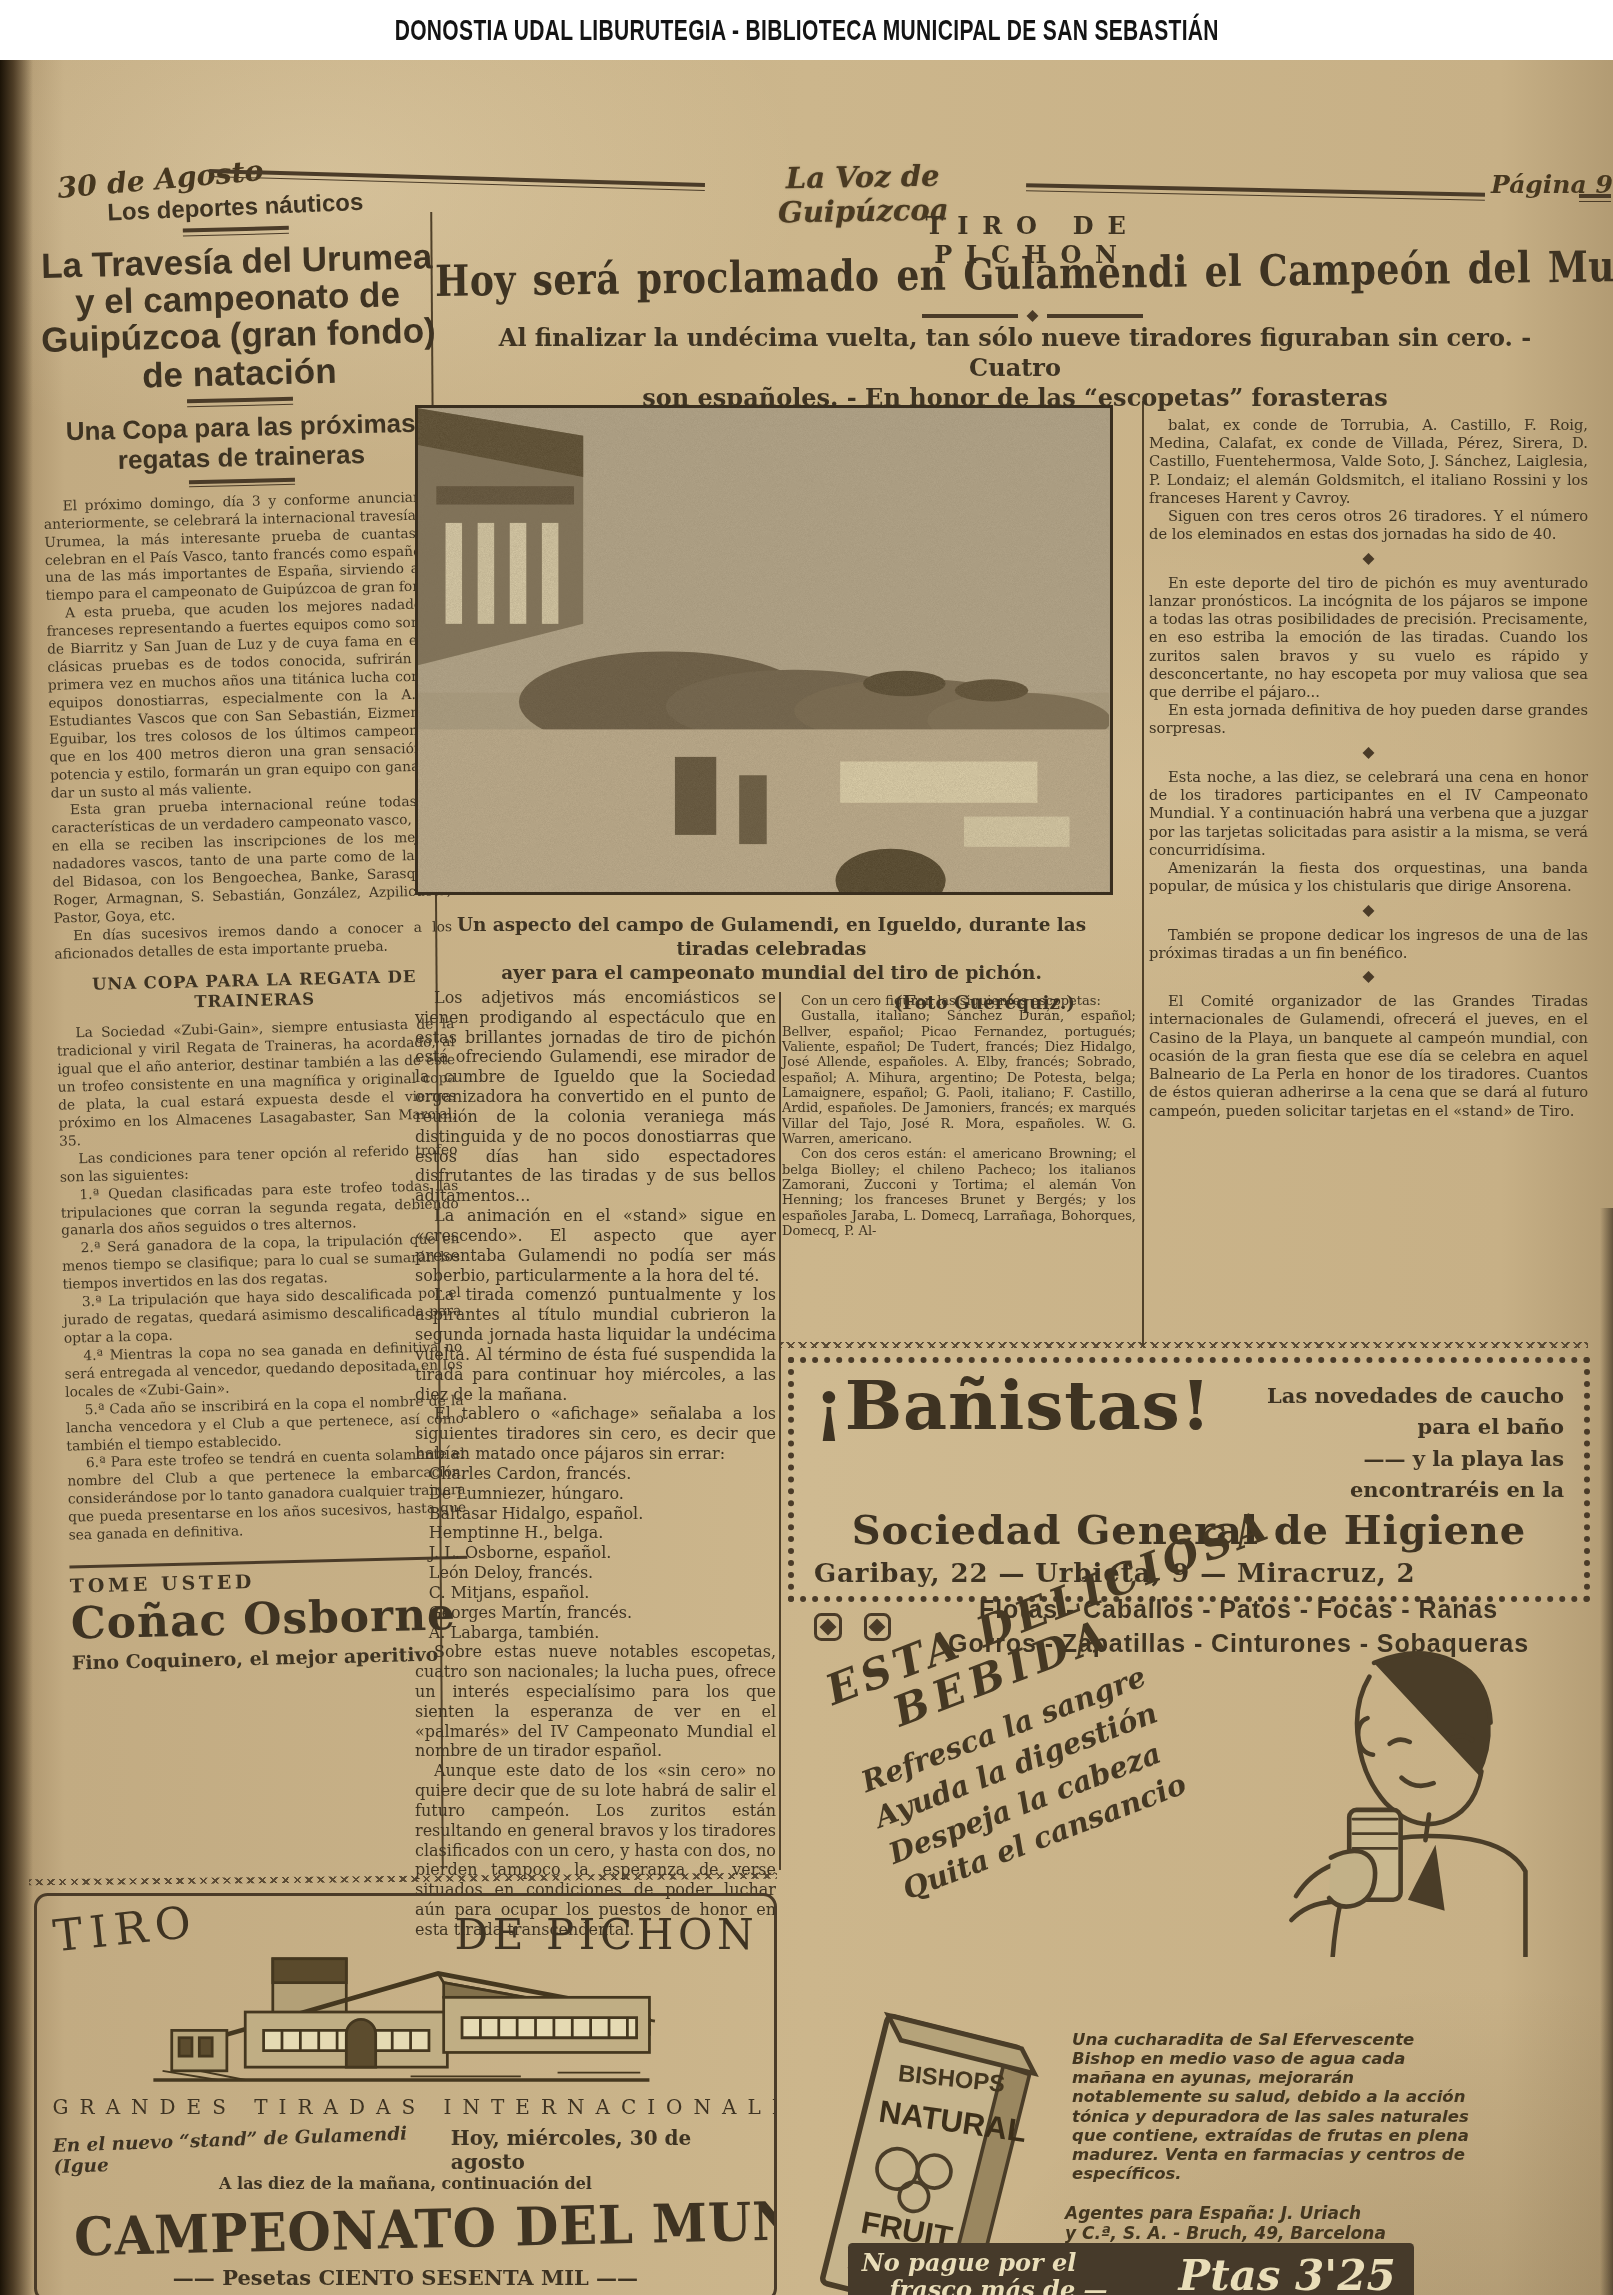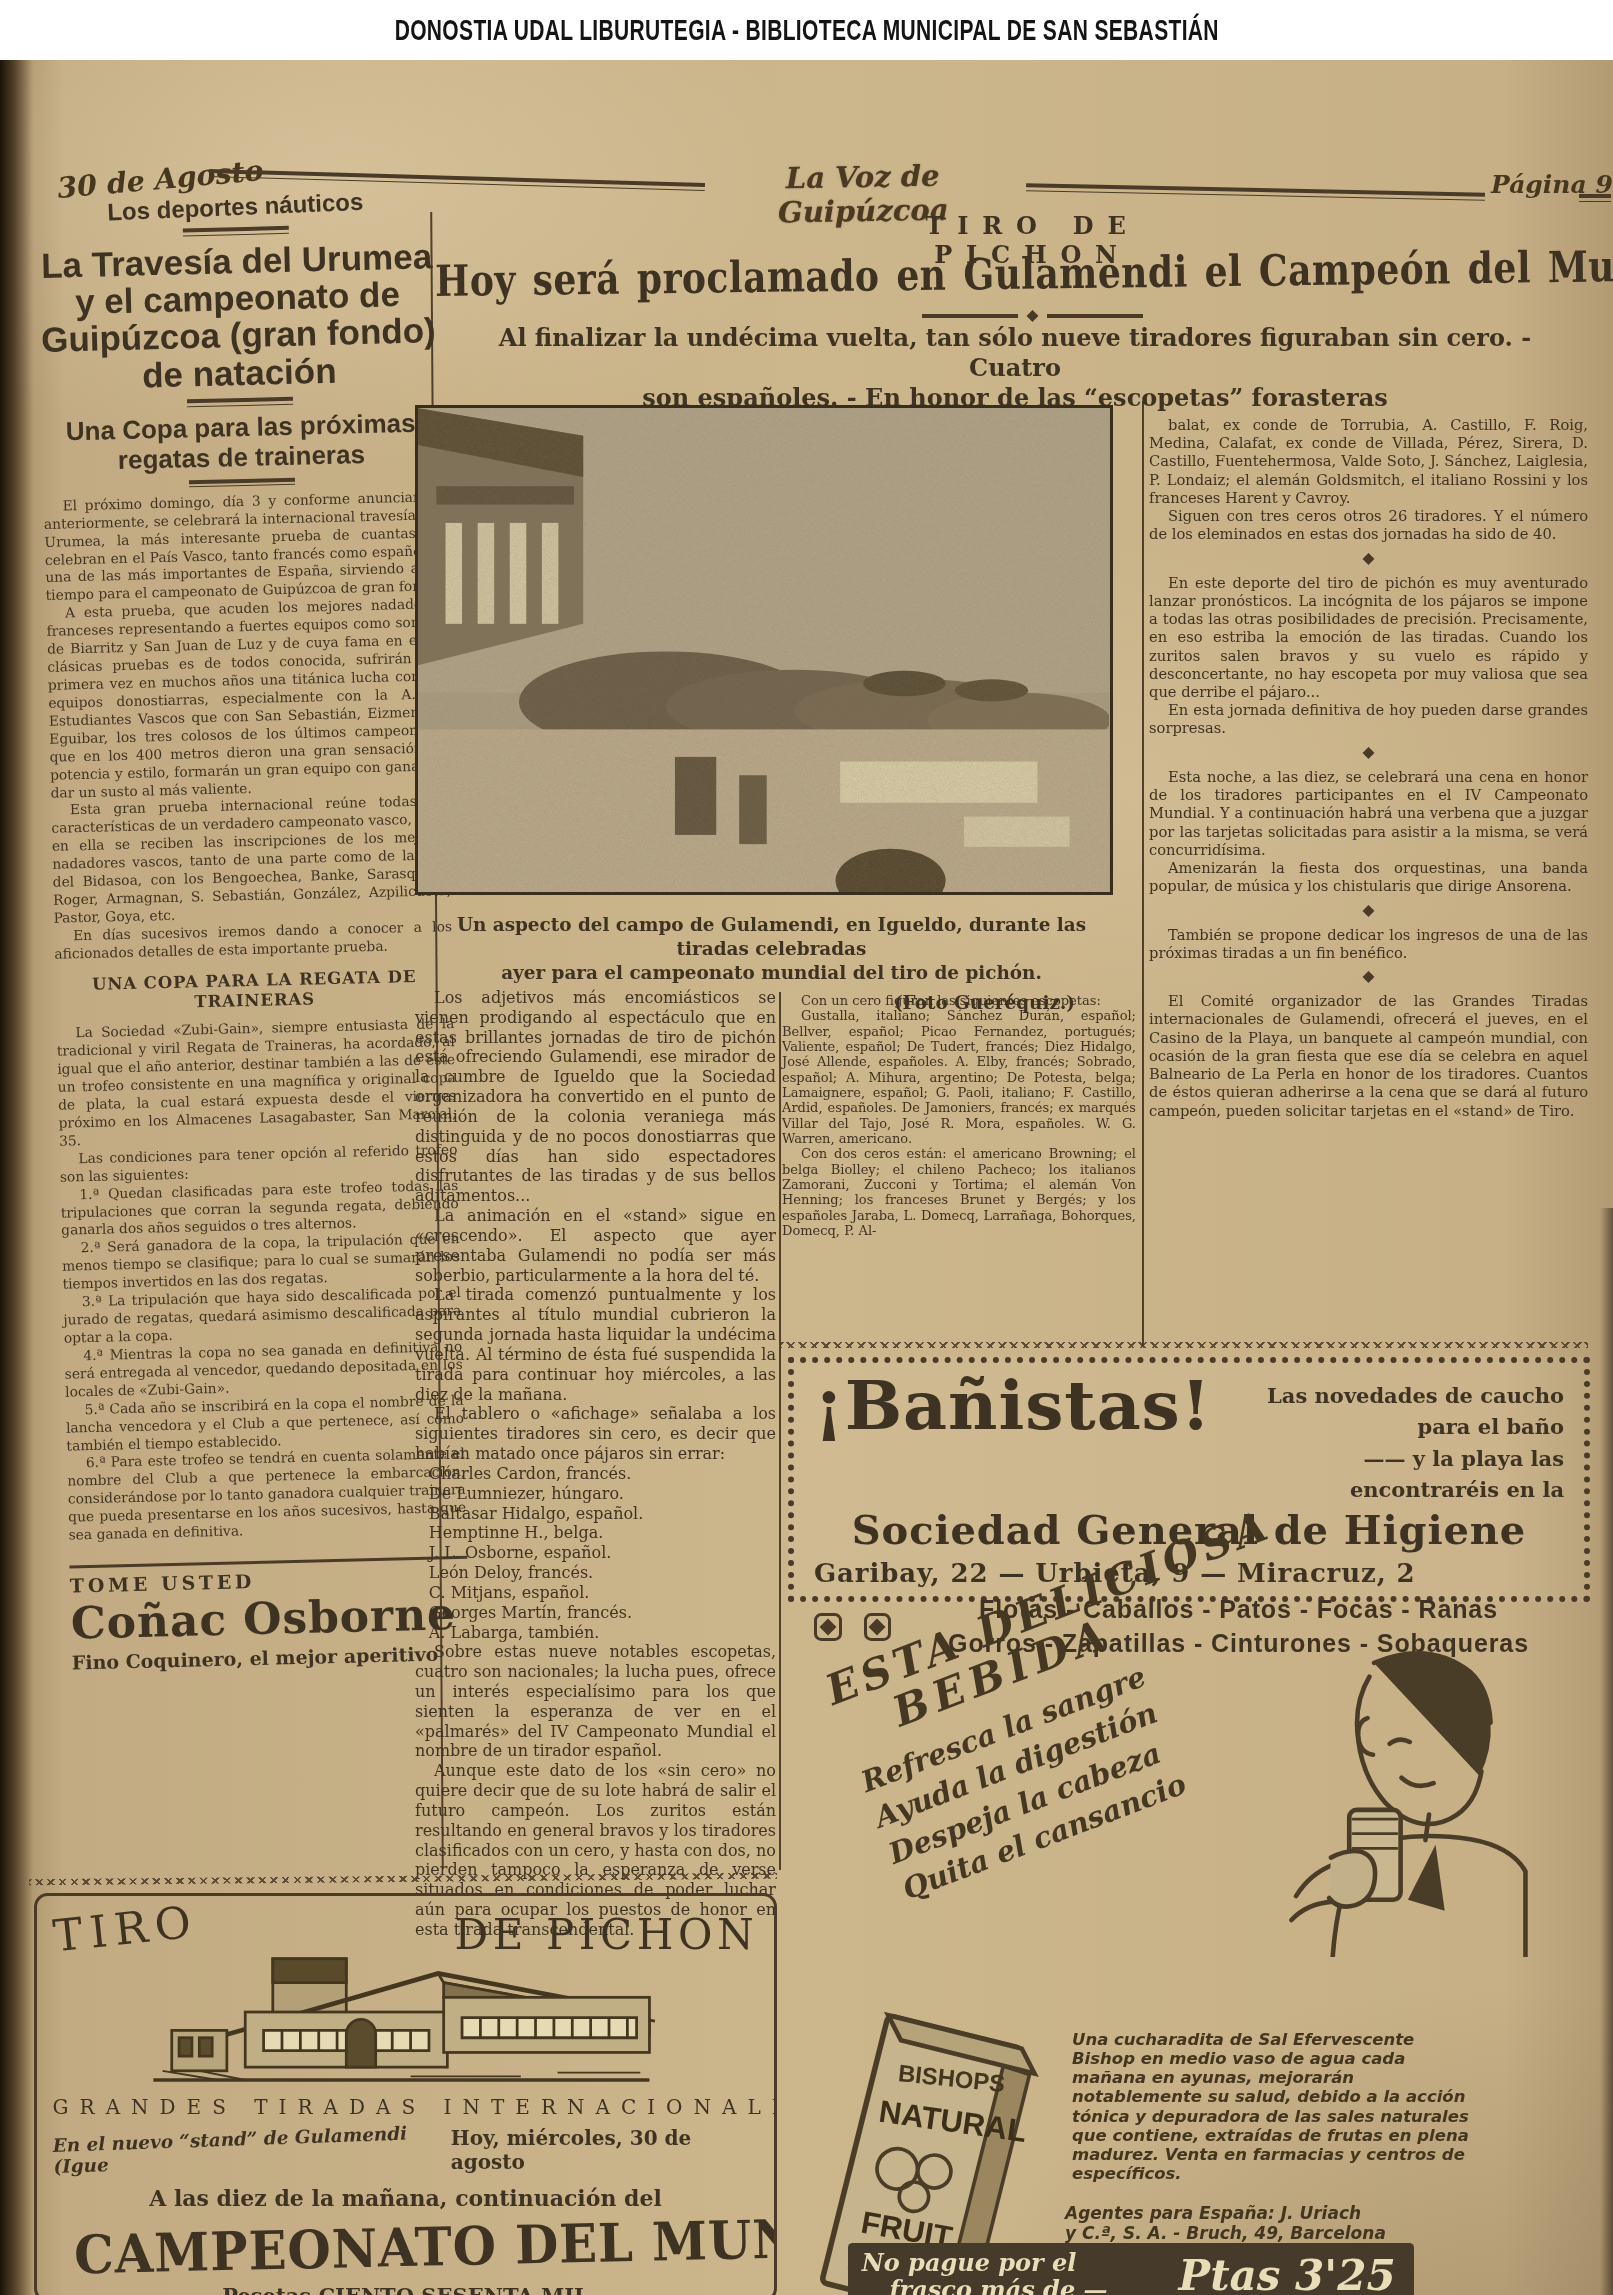--- a/index.html
+++ b/index.html
@@ -114,21 +114,21 @@
   .tiroad{left:34px;top:1833px;width:743px;height:409px;border:3.2px solid #4a3b28;border-radius:13.8px;
           padding:7.3px 15.6px;overflow:hidden;}
   .tiroad .toprow{display:flex;justify-content:space-between;align-items:flex-start;}
   .tiroad .w1{font-size:44px;letter-spacing:7.3px;transform:rotate(-6deg);}
   .tiroad .w2{font-size:42px;letter-spacing:4.6px;margin-top:6.4px;}
   .tiroad .bld{display:block;margin:-16.5px auto 0 auto;}
   .tiroad .grand{font-size:20px;letter-spacing:11px;text-align:center;margin-top:0.9px;white-space:nowrap;}
   .tiroad .notes{display:flex;justify-content:space-between;align-items:baseline;margin-top:7.3px;}
   .tiroad .n1{font-style:italic;font-weight:bold;font-size:18.4px;transform:rotate(-2deg);}
   .tiroad .n2{font-weight:bold;font-size:20px;}
-  .tiroad .line2{text-align:center;font-weight:bold;font-size:22px;margin-top:11px;}
+  .tiroad .line2{text-align:center;font-weight:bold;font-size:16px;margin-top:0;}
   .tiroad .title{text-align:center;font-weight:bold;font-size:53px;white-space:nowrap;
                  transform:scaleX(.94) rotate(-1.2deg);transform-origin:center;margin-top:4.6px;letter-spacing:0.9px;}
   .tiroad .pes{text-align:center;font-weight:bold;font-size:21px;margin-top:4.6px;}
 
   
   .mast-date{left:57px;top:102px;font-weight:bold;font-style:italic;font-size:28.5px;transform:rotate(-5deg);color:#46371f;}
   .mast-title{left:709px;top:100px;width:308px;text-align:center;font-weight:bold;font-style:italic;
               font-size:29px;color:#4a3a22;transform:rotate(-1deg);text-shadow:0 0 1.4px rgba(60,45,20,.5);}
   .mast-page{left:1491px;top:110px;font-weight:bold;font-style:italic;font-size:25px;color:#46371f;}
 </style>

